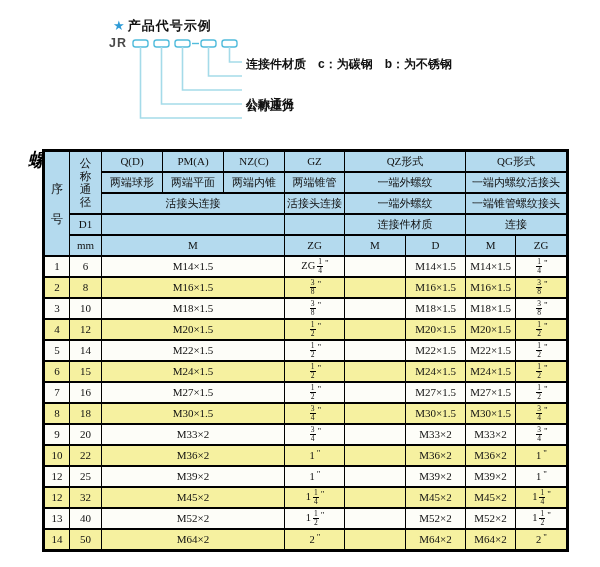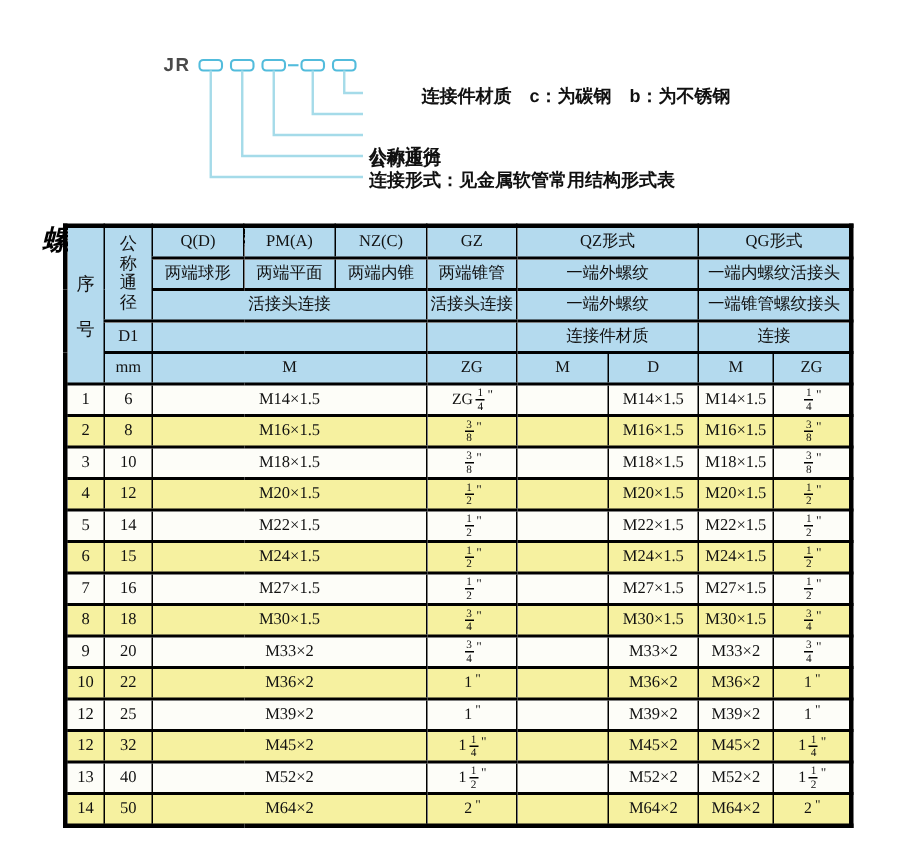--- a/index.html
+++ b/index.html
@@ -73,26 +73,28 @@
     <rect x="201" y="40" width="15" height="7" rx="2.5" fill="#ffffff" stroke="#52bcdc" stroke-width="1.4"></rect>
     <rect x="222" y="40" width="15" height="7" rx="2.5" fill="#ffffff" stroke="#52bcdc" stroke-width="1.4"></rect>
 
     <polyline points="229.5,47 229.5,62 242,62" fill="none" stroke="#a5dbe9" stroke-width="1.6"></polyline>
     <polyline points="208.5,47 208.5,76 242,76" fill="none" stroke="#a5dbe9" stroke-width="1.6"></polyline>
     <polyline points="182.5,47 182.5,90 242,90" fill="none" stroke="#a5dbe9" stroke-width="1.6"></polyline>
     <polyline points="161.5,47 161.5,104 242,104" fill="none" stroke="#a5dbe9" stroke-width="1.6"></polyline>
     <polyline points="140.5,47 140.5,118 242,118" fill="none" stroke="#a5dbe9" stroke-width="1.6"></polyline>
   </svg>
 
+  <div class="diagram-title">
+    <span class="star">★</span><span>产品代号示例</span>
+  </div>
   <div class="jr">JR</div>
 
-  <div class="dg-label" style="top:56px;margin-left:35px;">连接件材质　c：为碳钢　b：为不锈钢</div>
+  <div class="dg-label" style="top:56px;">连接件材质　c：为碳钢　b：为不锈钢</div>
   <div class="dg-label" style="top:84px;margin-top:12px;">公称通径</div>
   <div class="dg-label" style="top:98px;">公称压力</div>
-  <div class="dg-label" style="top:112px;">连接形式：见金属软管常用结构形式表</div>
 </div>
 
 <div class="tbl-title">螺母连接形式参考表</div>
 
 <table class="main">
   <colgroup>
     <col style="width:26px">
       <col style="width:32px">
     <col style="width:61px">
       <col style="width:61px">

